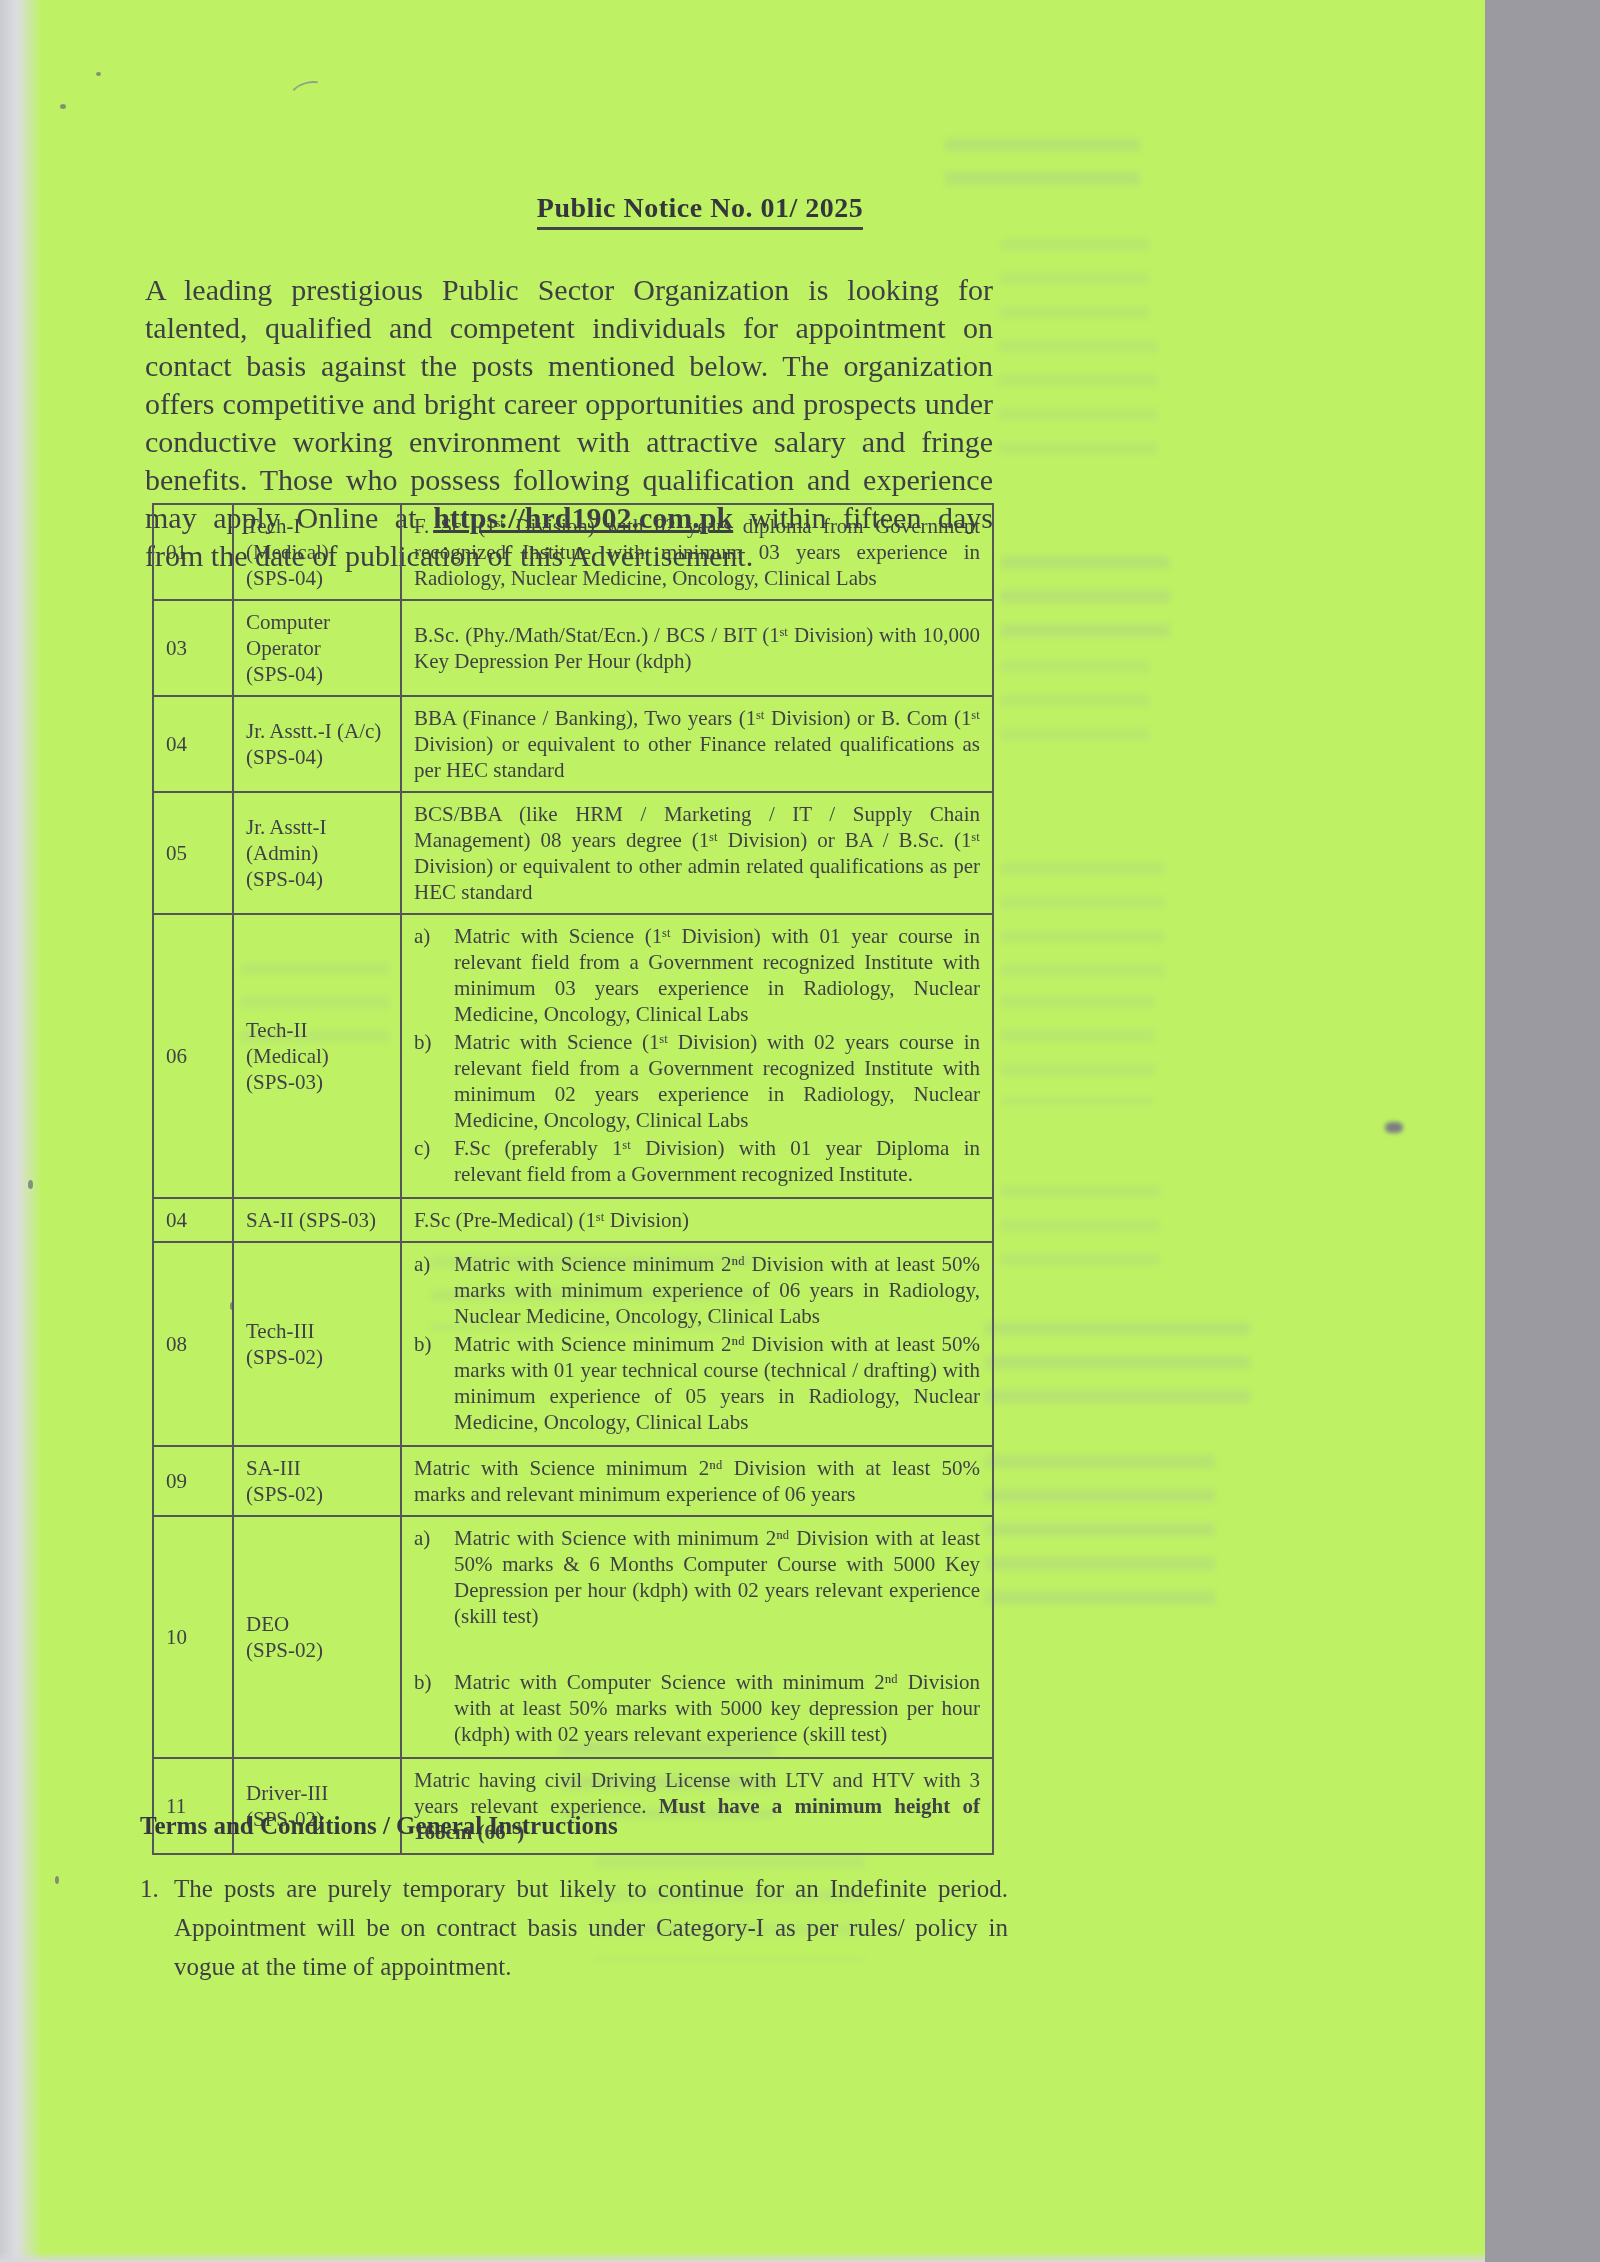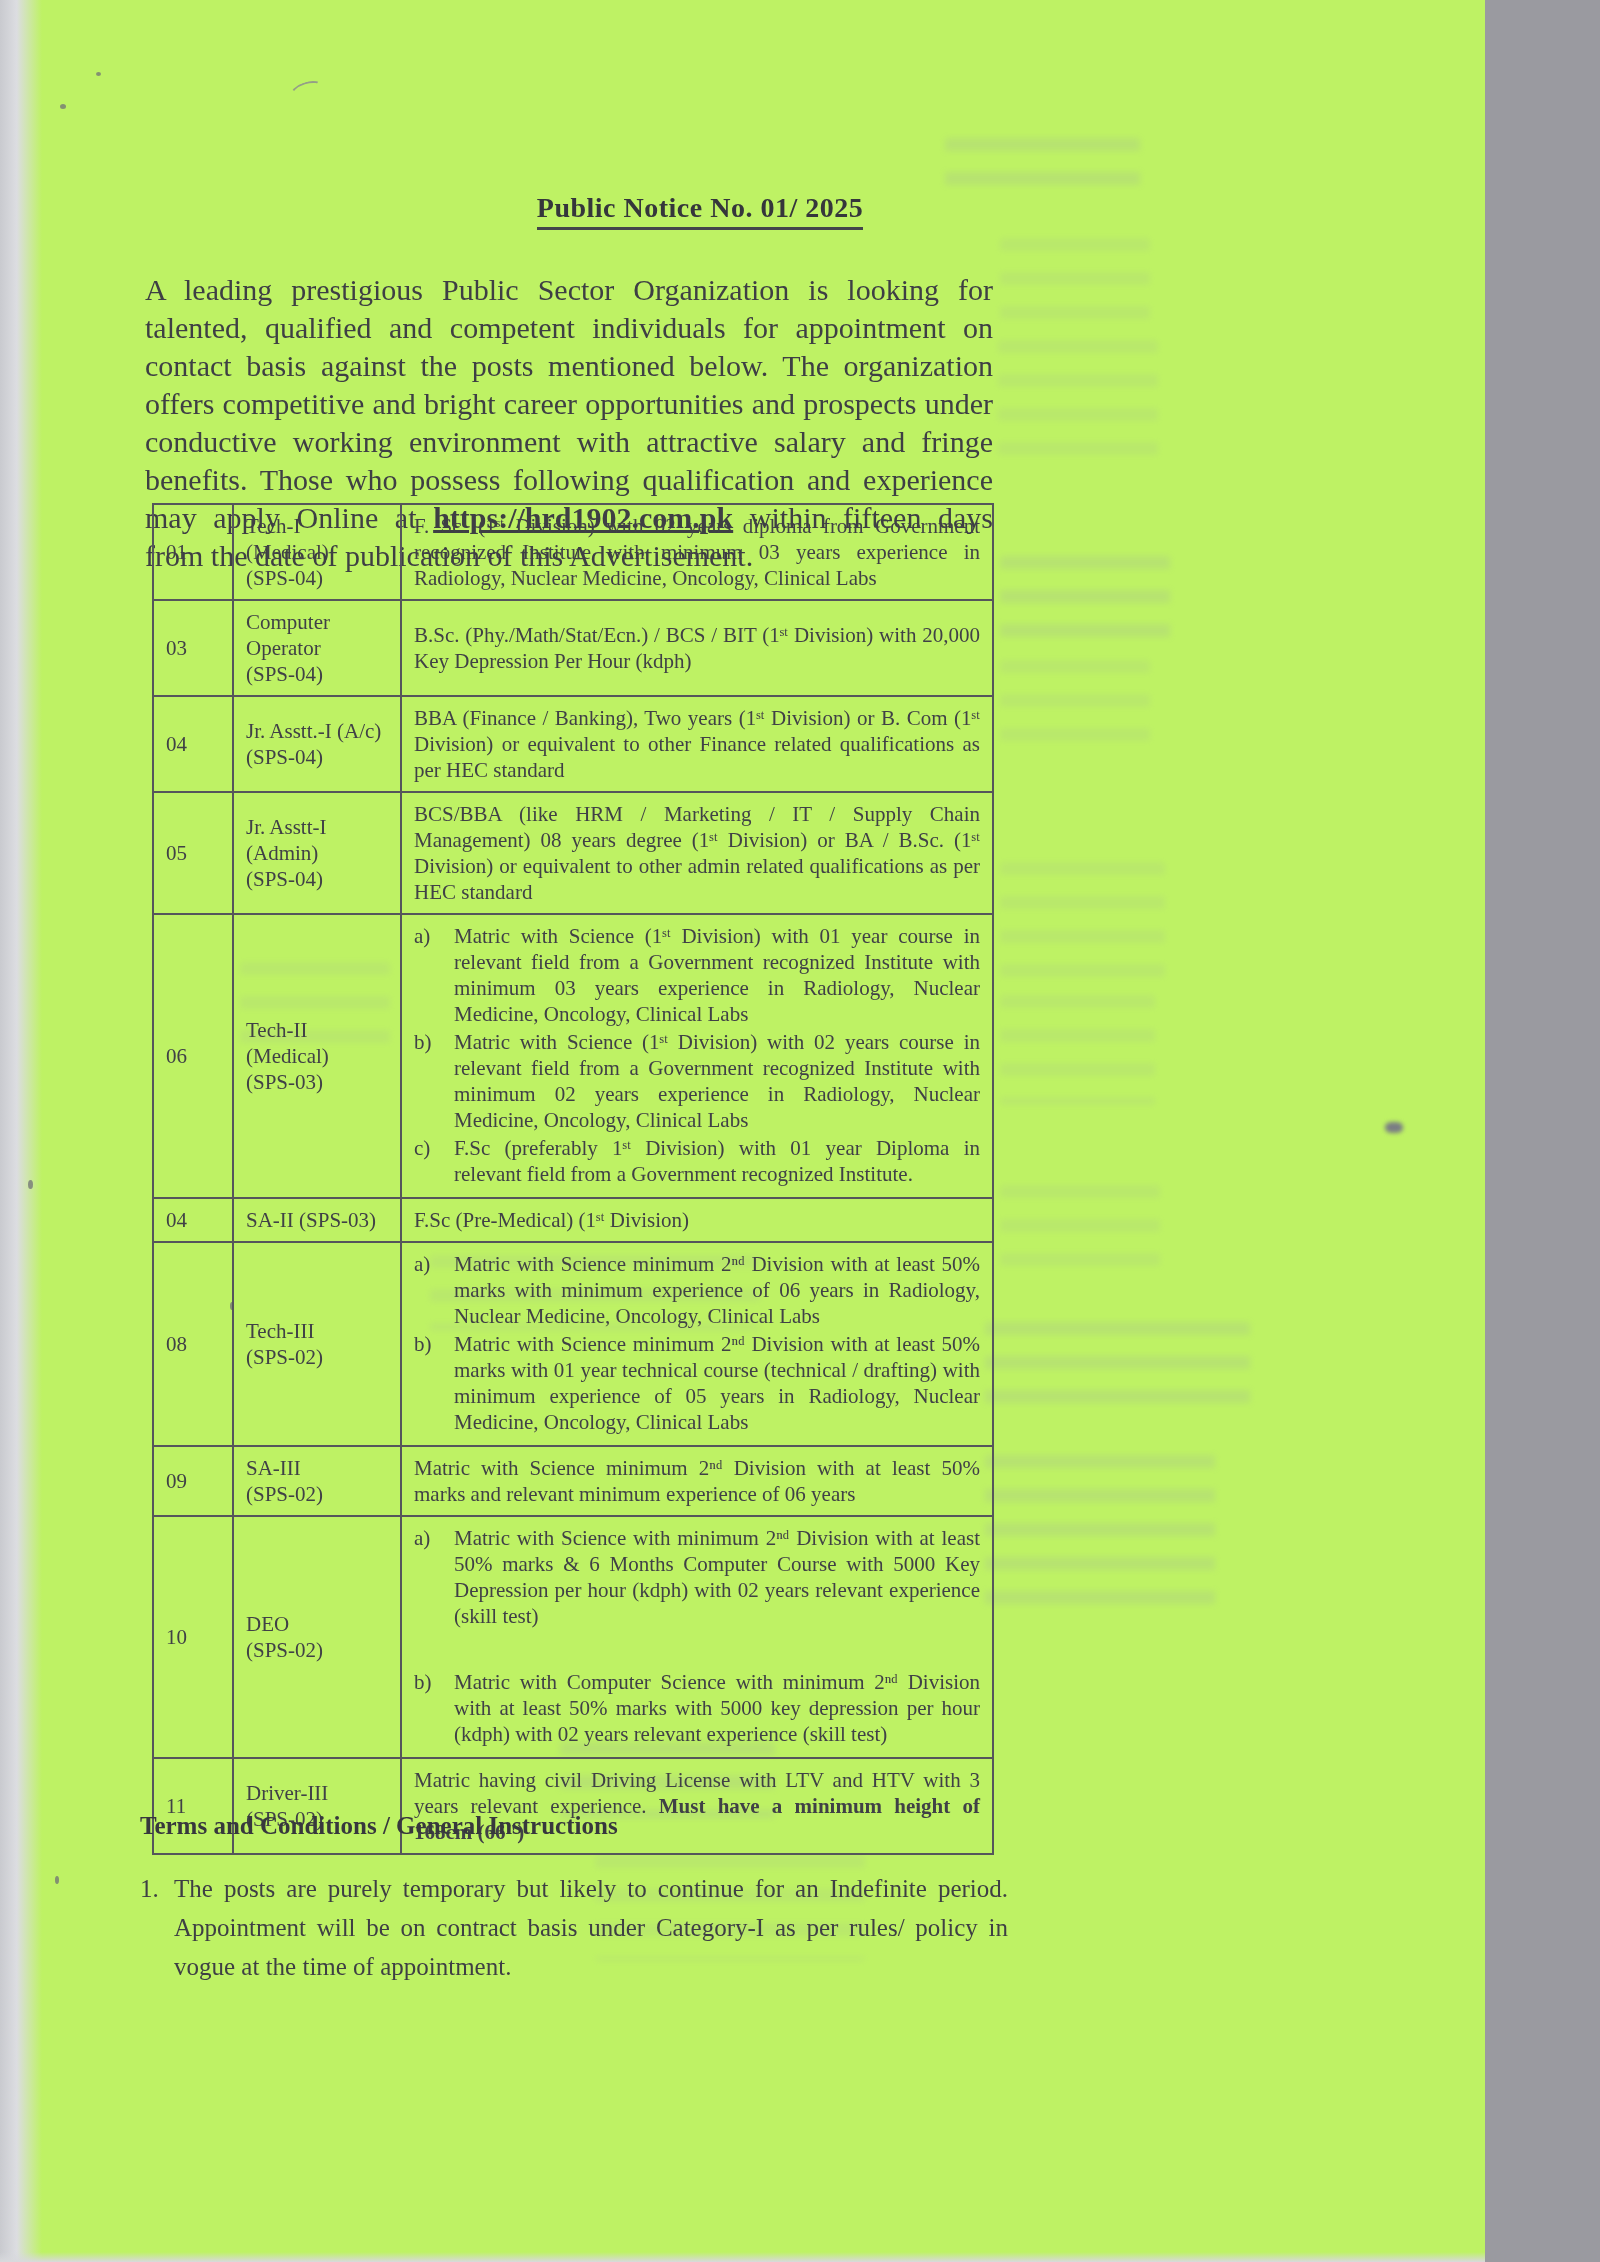--- a/index.html
+++ b/index.html
@@ -131,21 +131,21 @@
     </tr>
 
 
     <tr>
       <td class="sr">03</td>
       <td>
         <div>Computer Operator</div>
         <div>(SPS-04)</div>
       </td>
       <td class="qual">
-        <span>B.Sc. (Phy./Math/Stat/Ecn.) / BCS / BIT (1ˢᵗ Division) with 20,000 Key Depression Per Hour (kdph)</span>
+        <span>B.Sc. (Phy./Math/Stat/Ecn.) / BCS / BIT (1ˢᵗ Division) with 10,000 Key Depression Per Hour (kdph)</span>
       </td>
     </tr>
 
     <tr>
       <td class="sr">04</td>
       <td>
         <div>Jr. Asstt.-I (A/c)</div>
         <div>(SPS-04)</div>
       </td>
       <td class="qual">

